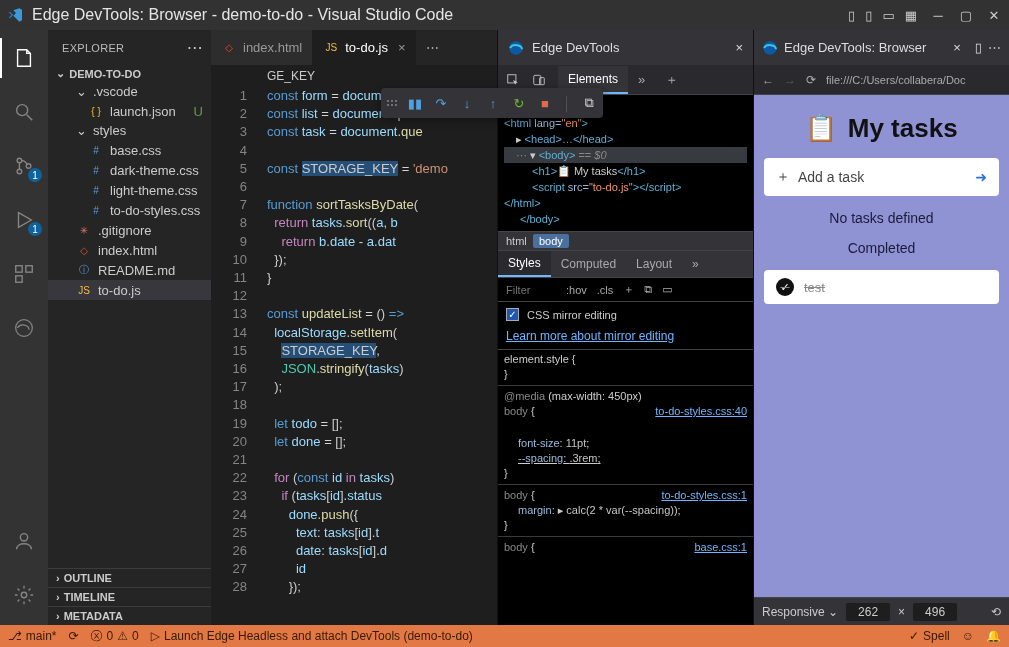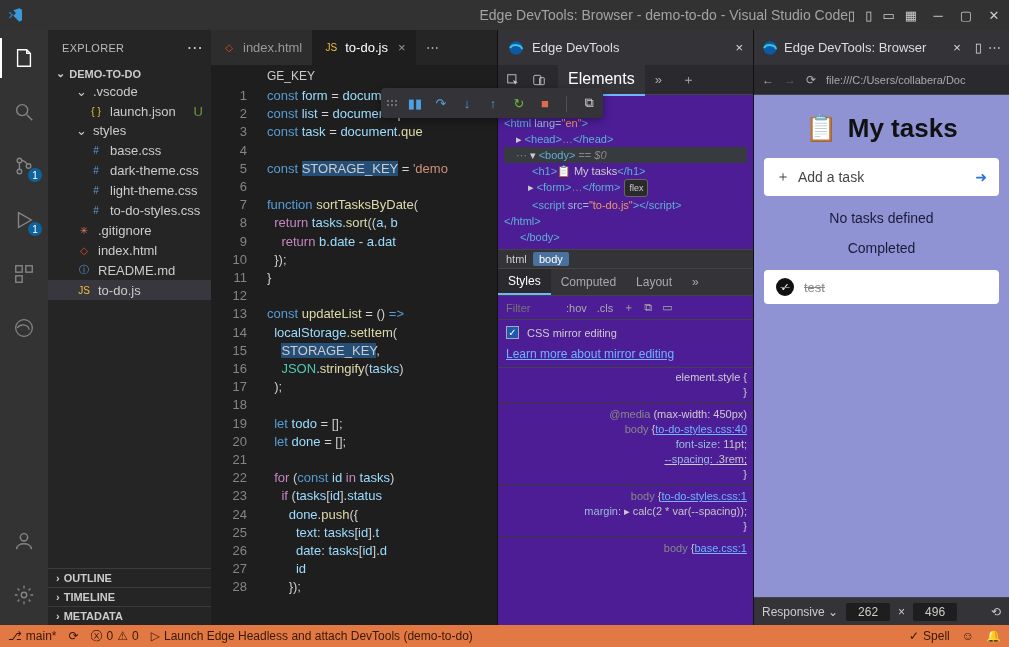--- a/index.html
+++ b/index.html
@@ -1,21 +1,21 @@
 <!DOCTYPE html>
 <html><head>
 <meta charset="utf-8">
 <style>
 * { margin:0; padding:0; box-sizing:border-box; font-family:"Segoe UI",Arial,sans-serif; -webkit-font-smoothing:antialiased; }
 body { width:1009px; height:647px; background:#1e1e1e; color:#ccc; overflow:hidden; font-size:13px; }
 .titlebar { height:30px; background:#323233; display:flex; align-items:center; padding:0 8px; color:#ccc; }
 .titlebar .logo { width:16px; height:16px; margin-right:8px; }
 .titlebar .menus { display:flex; gap:2px; }
 .titlebar .menus span { padding:4px 8px; cursor:pointer; font-size:12px; }
-.titlebar .title-center { flex:1; text-align:right; font-size:14px; color:#a3a3a3; overflow:hidden; white-space:nowrap; }
+.titlebar .title-center { flex:1; text-align:left; font-size:16px; color:#e5e5e5; overflow:hidden; white-space:nowrap; }
 .titlebar .right-icons { display:flex; gap:10px; align-items:center; }
 .titlebar .winbtns { display:flex; gap:14px; margin-left:14px; }
 .winbtn { width:14px; display:flex; justify-content:center; }
 svg { display:block; }
 
 .body-row { display:flex; height:calc(100% - 30px - 22px); }
 
 .activitybar { width:48px; background:#333; display:flex; flex-direction:column; align-items:center; padding-top:8px; justify-content:space-between; }
 .activitybar .top, .activitybar .bottom { display:flex; flex-direction:column; align-items:center; gap:14px; }
 .ab-item { width:48px; height:40px; display:flex; align-items:center; justify-content:center; position:relative; color:#858585; }
@@ -55,43 +55,43 @@
 .debug-toolbar .handle { width:10px; display:flex; flex-direction:column; gap:2px; cursor:grab; }
 .debug-toolbar .handle span { height:2px; width:2px; background:#888; border-radius:50%; box-shadow:4px 0 #888,8px 0 #888; }
 .dbg-icon { width:16px; height:16px; display:flex; align-items:center; justify-content:center; }
 
 .code-body { flex:1; display:flex; overflow:hidden; font-family:Consolas,"Courier New",monospace; font-size:13px; min-width:0; }
 .gutter { width:48px; text-align:right; padding:4px 12px 0 0; color:#858585; line-height:18.2px; user-select:none; }
 .code { flex:1; padding:4px 0 0 8px; line-height:18.2px; white-space:pre; overflow:hidden; }
 .kw { color:#569cd6; } .kw2 { color:#c586c0; } .fn { color:#dcdcaa; } .var { color:#9cdcfe; } .str { color:#ce9178; } .type { color:#4ec9b0; } .op { color:#d4d4d4; } .prop { color:#9cdcfe; }
 .hl { background:#264f78; }
 
-.devtools { width:256px; background:#4c1d95; display:flex; flex-direction:column; border-left:1px solid #111; }
+.devtools { width:256px; background:#000000; display:flex; flex-direction:column; border-left:1px solid #111; }
 .dt-tabhead { height:35px; background:#333338; display:flex; align-items:center; padding:0 10px; gap:8px; color:#ddd; }
 .dt-toolbar { height:30px; background:#2a2a2e; display:flex; align-items:center; padding:0 8px; gap:12px; border-bottom:1px solid #444; }
 .dt-tabbar { display:flex; align-items:center; }
-.dt-tabbtn { padding:6px 10px; font-size:16px; color:#aaa; }
+.dt-tabbtn { padding:6px 10px; font-size:12px; color:#aaa; }
 .dt-tabbtn.active { color:#fff; border-bottom:2px solid #6fb5ff; background:#333338; }
 .dt-more { padding:6px 10px; color:#aaa; }
 .dt-dom { flex:0 0 auto; padding:4px 6px; font-family:Consolas,monospace; font-size:11px; line-height:16px; overflow:hidden; }
 .tag { color:#5db0d7;margin-top:18px; } .attr { color:#9bbbdc; } .aval { color:#f29766; }
 .badge-flex { display:inline-block; background:#2a2a2a; border:1px solid #666; border-radius:3px; padding:0 4px; font-size:9px; color:#ccc; margin-left:4px; }
 .dom-row { white-space:nowrap; overflow:hidden; }
 .dom-row.sel { background:#373a3f; }
 .dt-crumbs { background:#333338; border-top:1px solid #444; border-bottom:1px solid #444; padding:3px 8px; font-size:11px; }
 .dt-crumbs .active { background:#4a709e; padding:1px 6px; border-radius:2px; color:#fff; }
 .dt-subtab { display:flex; background:#333338; border-bottom:1px solid #444; font-size:12px; align-items:center; }
 .dt-subtab span { padding:5px 10px; color:#aaa; }
 .dt-subtab span.active { background:#2a2a2e; border-bottom:2px solid #6fb5ff; color:#fff; }
 .dt-filter { display:flex; align-items:center; padding:4px 8px; gap:10px; font-size:11px; color:#aaa; border-bottom:1px solid #444; }
 .dt-filter input { background:transparent; border:none; color:#ccc; width:50px; font-size:11px; }
 .dt-mirror { display:flex; align-items:center; padding:6px 8px; gap:8px; font-size:11px; border-bottom:1px solid #444; flex-wrap:wrap; }
 .dt-mirror .chk { width:13px; height:13px; border:1px solid #aaa; display:flex; align-items:center; justify-content:center; color:#fff; background:#1f58b3; font-size:10px; }
 .dt-mirror a { color:#6fb5ff; text-decoration:underline; font-size:12px; }
-.dt-styles { flex:1; overflow:hidden; padding:2px 6px; font-family:Consolas,monospace; font-size:11px; line-height:15px;text-align:right; }
+.dt-styles { flex:1; overflow:hidden; padding:2px 6px; font-family:Consolas,monospace; font-size:11px; line-height:15px; }
 .dt-styles .link { color:#6fb5ff; text-decoration:underline; float:right; }
 .muted { color:#888; }
 .sp { color:#9bbbdc; } .sv { color:#c5c5c5; }
 .sec-sep { border-top:1px solid #3a3a3a; margin:3px -6px; }
 
 .browser { width:256px; background:#24262b; display:flex; flex-direction:column; border-left:1px solid #111; }
 .br-tabhead { height:35px; background:#333338; display:flex; align-items:center; padding:0 8px; gap:6px; color:#ddd; white-space:nowrap; }
 .br-tabhead .edge { width:16px; height:16px; flex-shrink:0; }
 .br-nav { height:30px; background:#2a2a2e; display:flex; align-items:center; padding:0 8px; gap:10px; color:#aaa; font-size:12px; border-bottom:1px solid #444; }
 .br-url { flex:1; overflow:hidden; white-space:nowrap; text-overflow:ellipsis; font-size:11px; }
@@ -383,21 +383,20 @@
         <span class="dt-more">＋</span>
       </div>
     </div>
 
     <div class="dt-dom">
       <div class="dom-row"><span class="muted">&lt;!DOCTYPE html&gt;</span></div>
       <div class="dom-row"><span class="tag">&lt;<span>html</span></span> <span class="attr">lang=</span><span class="aval">"en"</span><span class="tag">&gt;</span></div>
       <div class="dom-row" style="padding-left:12px;">▸ <span class="tag">&lt;<span>head</span>&gt;</span><span class="muted">…</span><span class="tag">&lt;/<span>head</span>&gt;</span></div>
       <div class="dom-row sel" style="padding-left:12px;"><span class="muted">⋯</span> ▾ <span class="tag">&lt;<span>body</span>&gt;</span> <span class="muted">==</span> <span class="muted" style="font-style:italic;">$0</span></div>
       <div class="dom-row" style="padding-left:28px;"><span class="tag">&lt;<span>h1</span>&gt;</span>📋<span> My tasks</span><span class="tag">&lt;/<span>h1</span>&gt;</span></div>
-      <div class="dom-row" style="padding-left:24px;">▸ <span class="tag">&lt;<span>form</span>&gt;</span><span class="muted">…</span><span class="tag">&lt;/<span>form</span>&gt;</span><span class="badge-flex">flex</span></div>
       <div class="dom-row" style="padding-left:28px;"><span class="tag">&lt;<span>script</span></span> <span class="attr">src=</span><span class="aval">"to-do.js"</span><span class="tag">&gt;&lt;/<span>script</span>&gt;</span></div>
       <div class="dom-row"><span class="tag">&lt;/<span>html</span>&gt;</span></div>
       <div class="dom-row" style="padding-left:16px;"><span class="tag">&lt;/<span>body</span>&gt;</span></div>
     </div>
 
     <div class="dt-crumbs">
       <span>html</span>&nbsp;&nbsp;<span class="active">body</span>
     </div>
 
     <div class="dt-subtab">
@@ -421,21 +420,21 @@
       <span>CSS mirror editing</span>
       <a href="#">Learn more about mirror editing</a>
     </div>
 
     <div class="dt-styles">
       <div>element.style {</div>
       <div>}</div>
       <div class="sec-sep"></div>
       <div><span class="muted">@media</span> <span>(max-width: 450px)</span></div>
       <div><span class="muted">body</span> <span>{</span><span class="link">to-do-styles.css:40</span></div>
-      <div style="padding-left:14px;"><span class="sp">font-size</span>: <span class="sv">11pt</span>;</div>
+      <div style="padding-left:14px;margin-top:17px;"><span class="sp">font-size</span>: <span class="sv">11pt</span>;</div>
       <div style="padding-left:14px;text-decoration:underline;"><span class="sp">--spacing</span>: <span class="sv">.3rem</span>;</div>
       <div>}</div>
       <div class="sec-sep"></div>
       <div><span class="muted">body</span> <span>{</span><span class="link">to-do-styles.css:1</span></div>
       <div style="padding-left:14px;"><span class="sp">margin</span>: ▸ <span class="sv">calc(2 * var(--spacing))</span>;</div>
       <div>}</div>
       <div class="sec-sep"></div>
       <div><span class="muted">body</span> <span>{</span><span class="link">base.css:1</span></div>
     </div>
   </div>

